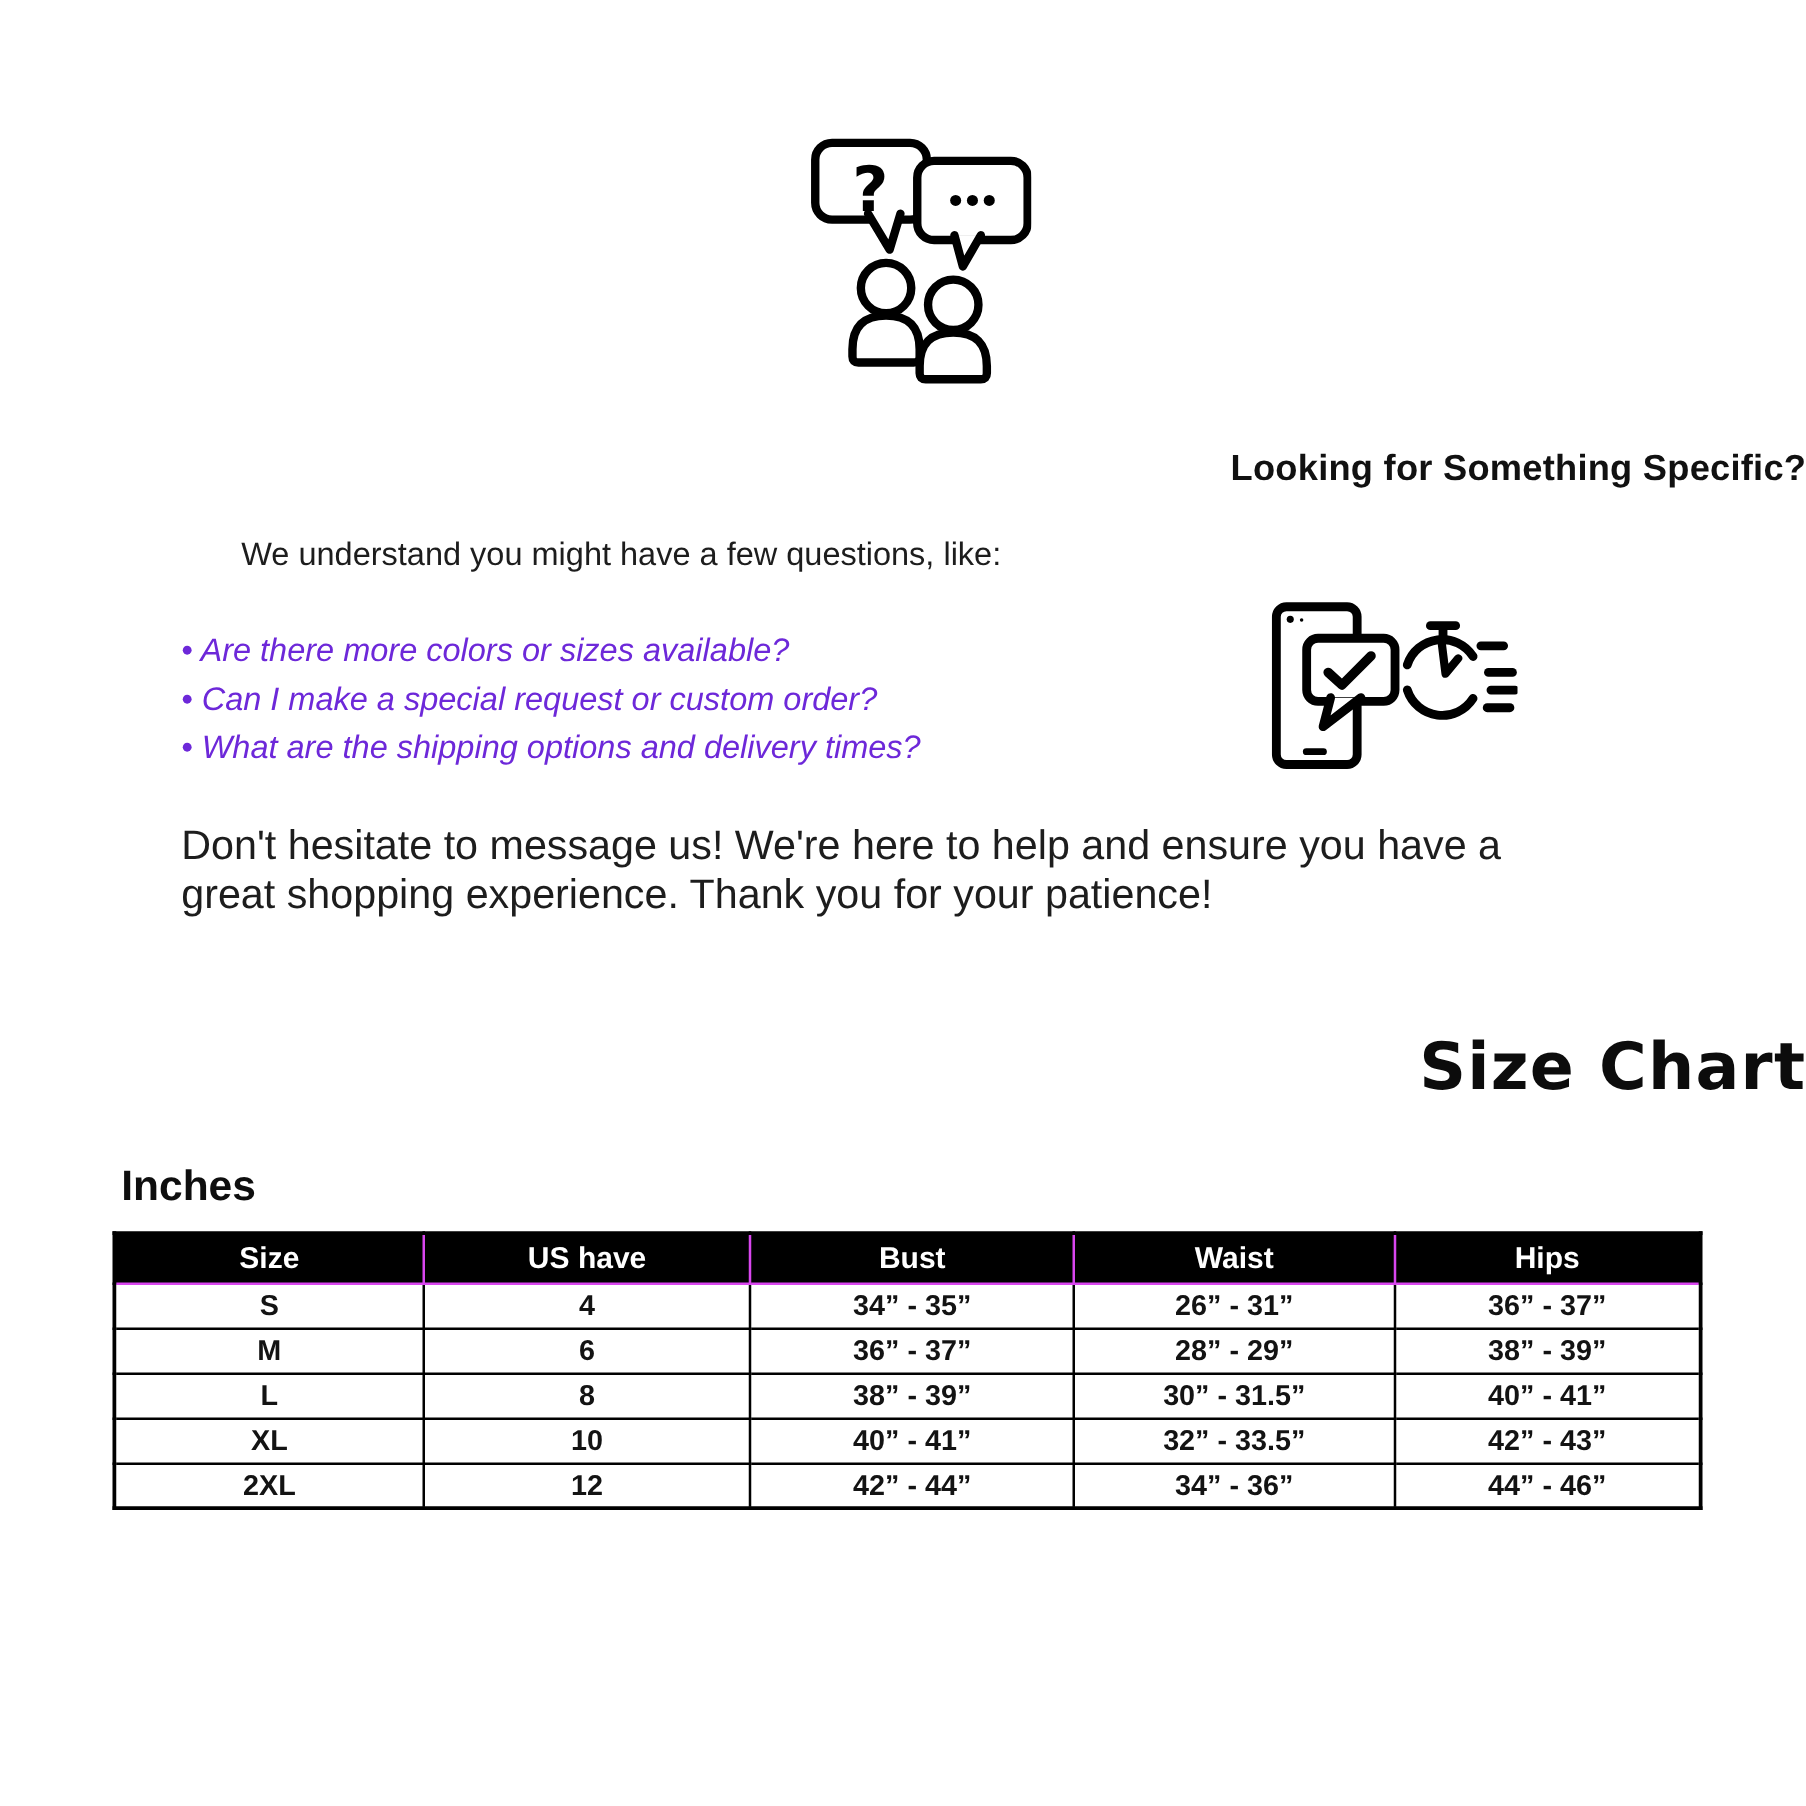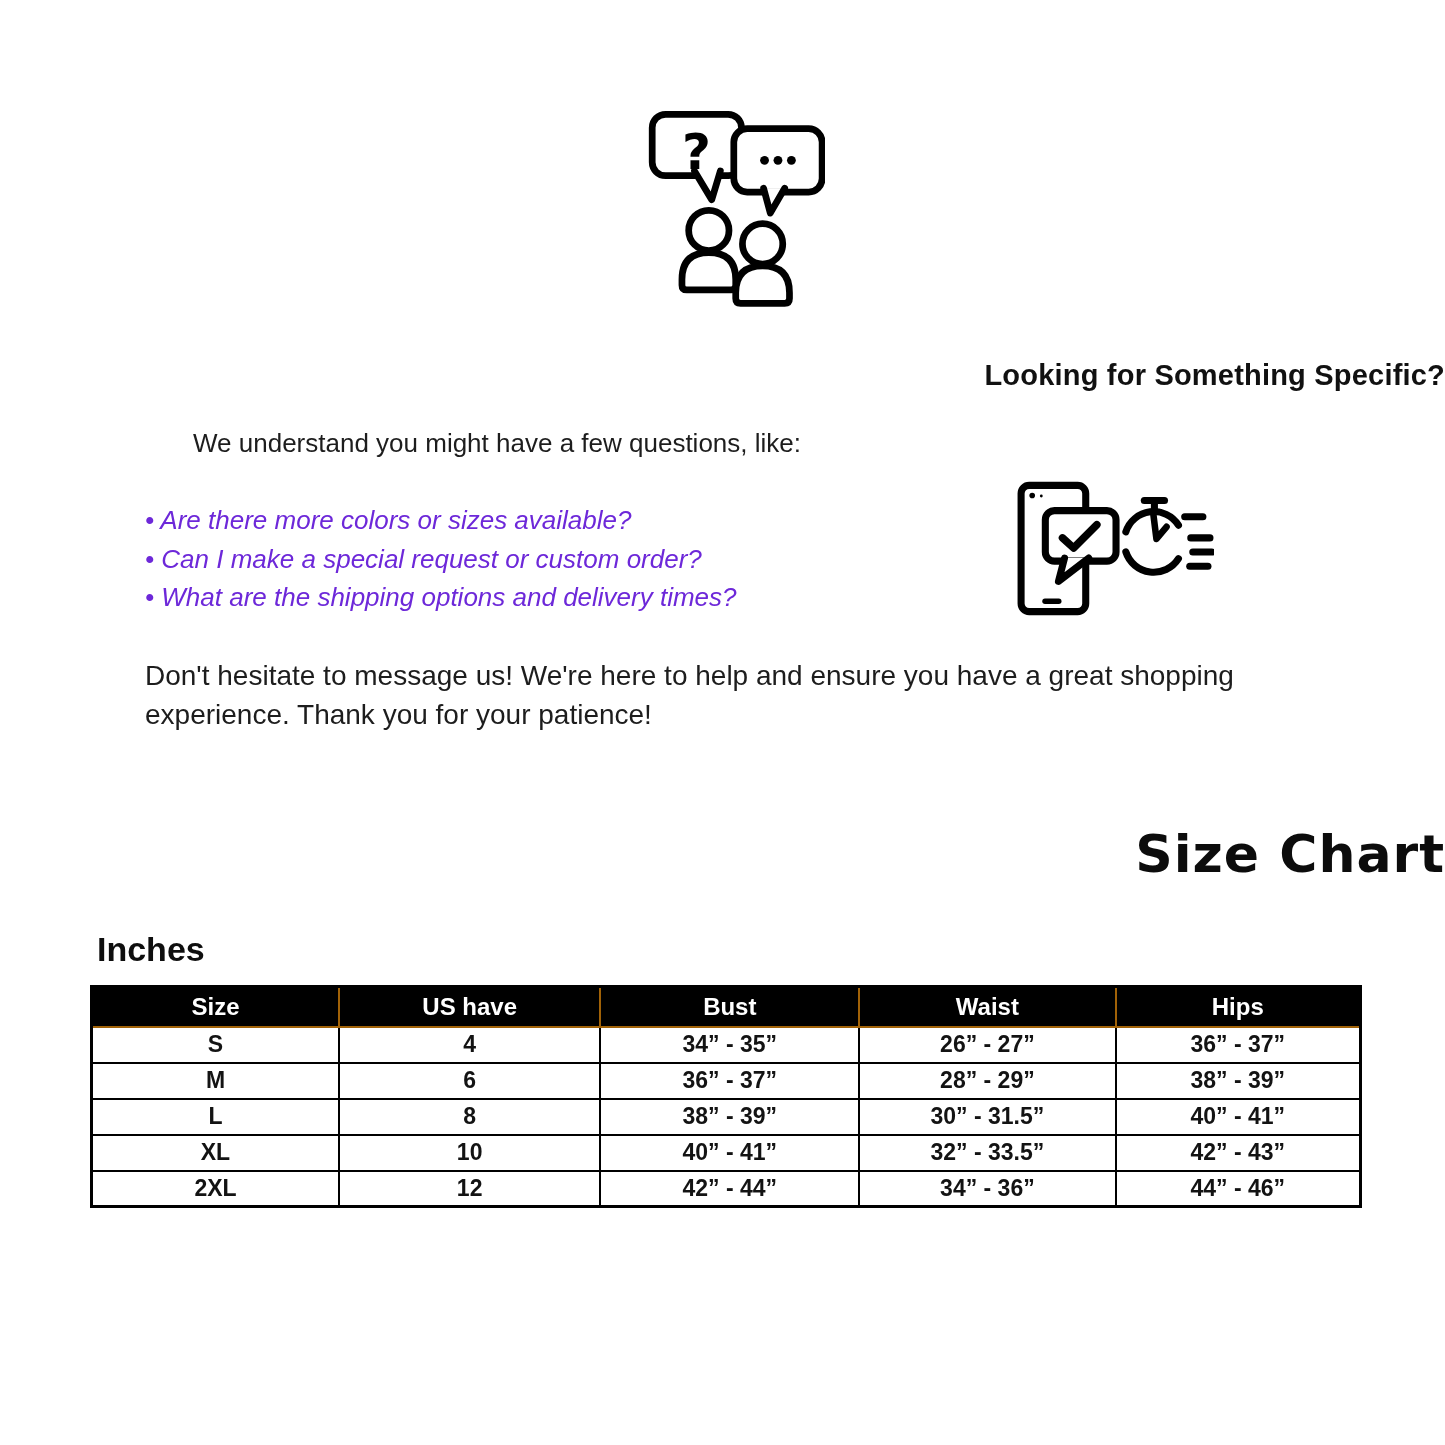--- a/index.html
+++ b/index.html
@@ -54,21 +54,21 @@
   .phone-icon-wrap {
     position: absolute;
     left: 1012px; top: 477px;
     width: 202px; height: 142px;
   }
   .phone-icon-wrap svg { width: 100%; height: 100%; display: block; }
   .outro-para {
     position: absolute;
     left: 145px; top: 656px;
     width: 1135px;
-    font-size: 28px;
+    font-size: 33px;
     line-height: 39px;
     color: #1d1d1d;
   }
 
   
   .size-chart-title {
     position: absolute;
     left: 0; top: 823px; width: 100%;
     text-align: right;
     font-family: "DejaVu Sans", sans-serif;
@@ -95,21 +95,21 @@
     border-collapse: collapse;
     table-layout: fixed;
     border: 3px solid #000000;
   }
   table.size-table th {
     background: #000000;
     color: #ffffff;
     font-size: 24px;
     font-weight: bold;
     height: 40px;
-    border: 2px solid #a16207;
+    border: 2px solid #d946ef;
     text-align: center;
     vertical-align: middle;
   }
   table.size-table td {
     border: 2px solid #000000;
     height: 36px;
     text-align: center;
     vertical-align: middle;
     font-size: 23px;
     font-weight: bold;
@@ -199,21 +199,21 @@
           <th>Bust</th>
           <th>Waist</th>
           <th>Hips</th>
         </tr>
       </thead>
       <tbody>
         <tr>
           <td>S</td>
           <td>4</td>
           <td>34” - 35”</td>
-          <td>26” - 27”</td>
+          <td>26” - 31”</td>
           <td>36” - 37”</td>
         </tr>
         <tr>
           <td>M</td>
           <td>6</td>
           <td>36” - 37”</td>
           <td>28” - 29”</td>
           <td>38” - 39”</td>
         </tr>
         <tr>

